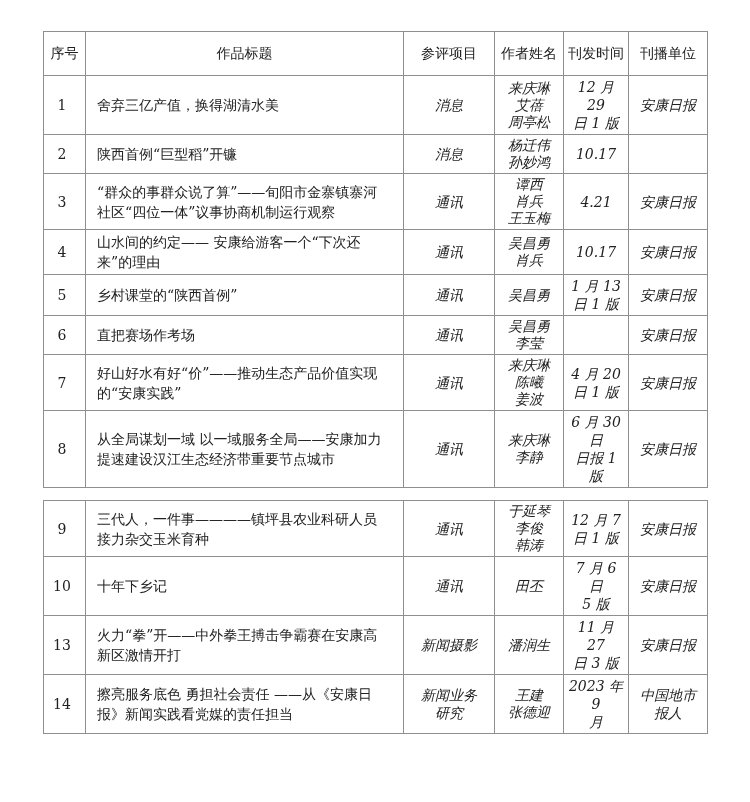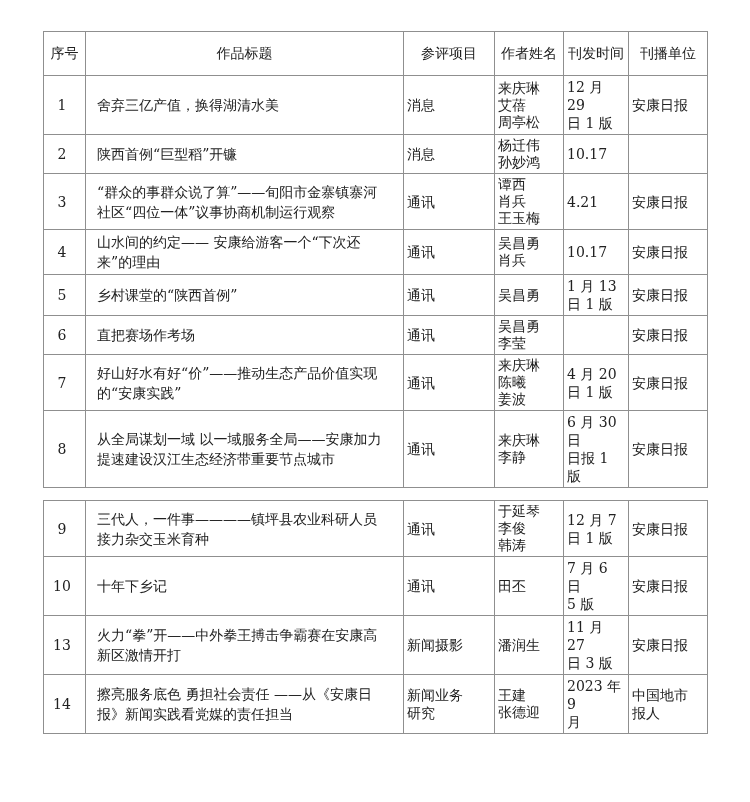--- a/index.html
+++ b/index.html
@@ -48,22 +48,23 @@
     text-align: center;
     padding-right: 8px;
   }
   .c-title {
     text-align: left;
     padding-left: 11px;
     padding-right: 15px;
     line-height: 20px;
   }
   .c-cat, .c-auth, .c-date, .c-unit {
-    text-align: left;
+    text-align: center;
     white-space: pre-line;
+    font-style: italic;
   }
   .c-cat  { line-height: 18px; }
   .c-auth { line-height: 17px; }
   .c-date { line-height: 18px; margin-left: 44px; }
   .c-unit { line-height: 18px; }
 </style>
 </head>
 <body>
 
 <div class="page">

